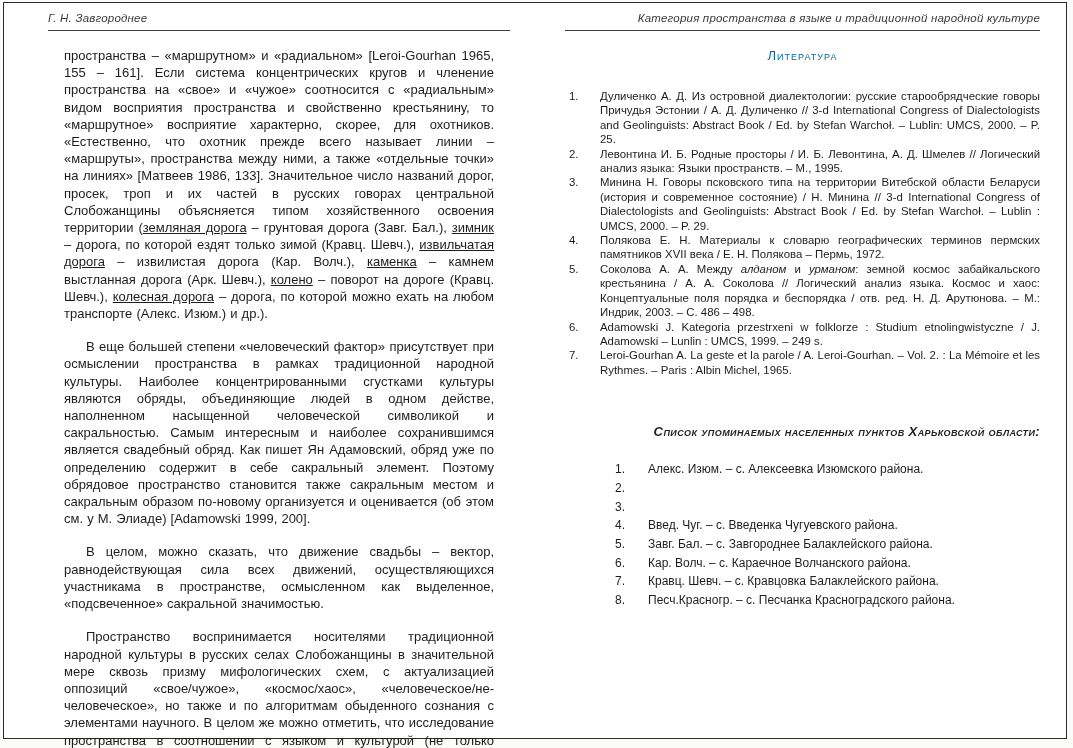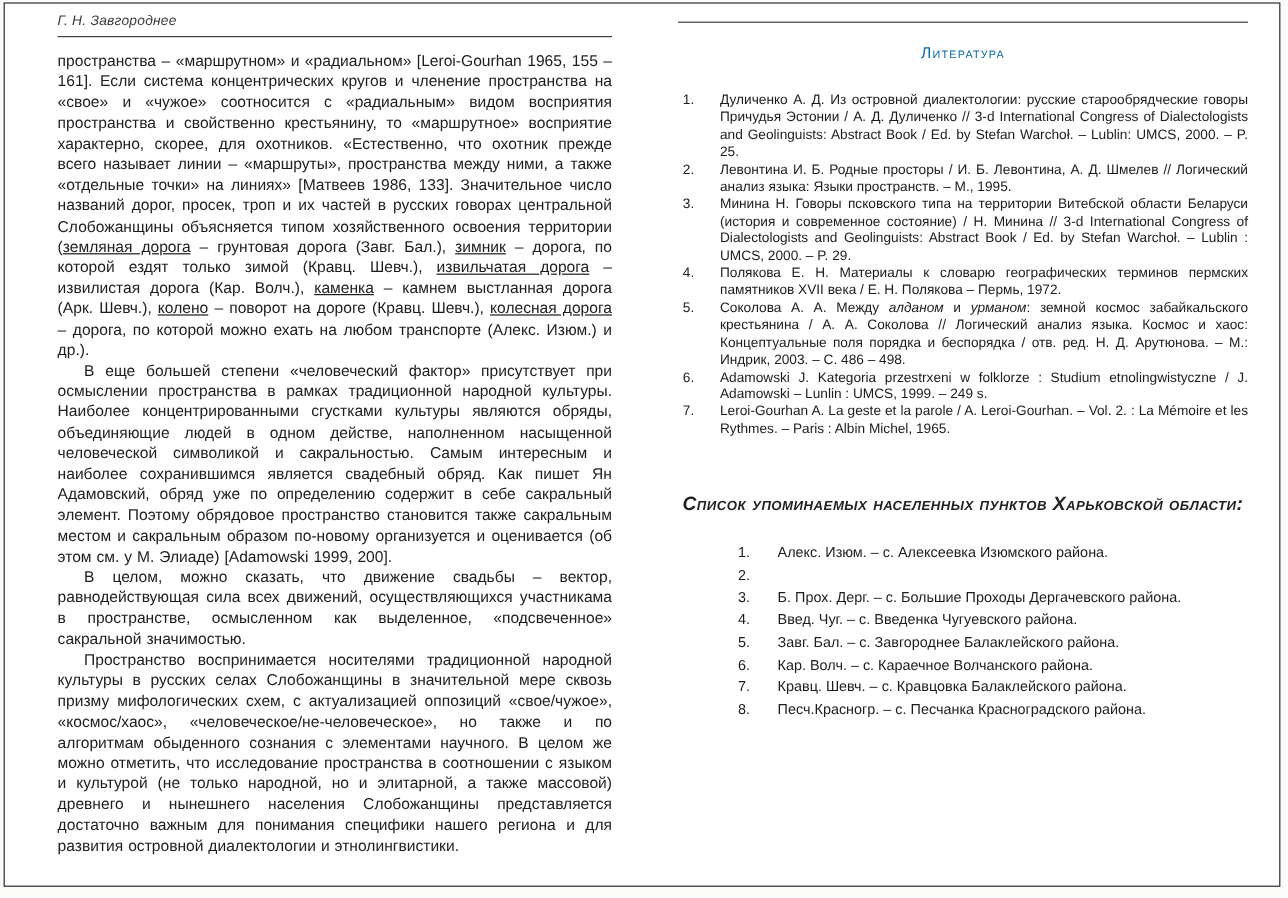--- a/index.html
+++ b/index.html
@@ -19,38 +19,38 @@
   .running-head{
     font-style:italic;font-size:11.5px;color:#3a3a3a;
     white-space:nowrap;letter-spacing:.2px;
   }
   .running-head.rh-right{text-align:right;}
   .head-rule{border:none;border-top:1.4px solid #3f3f3f;margin:6px 0 0 0;}
   
   .body-text{margin-top:11px;}
   .para{
     text-align:justify;font-size:13px;line-height:17.2px;
-    word-spacing:.5px;margin:0;
+    word-spacing:.5px;margin:16px;
   }
   .para.indent{text-indent:22px;}
   .u{text-decoration:underline;}
   .it{font-style:italic;}
   
   .lit-heading{
     margin:17px 0 0 0;text-align:center;font-weight:normal;
     font-variant:small-caps;font-size:13px;letter-spacing:1px;color:#0369a1;
   }
   .refs{margin-top:26px;}
   .ref{display:flex;font-size:11.4px;line-height:14.4px;margin:0;}
   .ref-num{flex:none;width:35px;box-sizing:border-box;padding-left:4px;}
   .ref-text{flex:1;text-align:justify;}
   .settlements-heading{
-    margin:47px 0 0 0;text-align:center;
+    margin:47px 0 0 0;text-align:right;
     font-weight:bold;font-style:italic;font-variant:small-caps;
-    font-size:16px;letter-spacing:.4px;color:#222;
+    font-size:13px;letter-spacing:.4px;color:#222;
   }
   .settle-list{margin-top:21px;margin-left:50px;}
   .settle{display:flex;font-size:12px;line-height:18.7px;}
   .settle-num{flex:none;width:33px;}
   .page-number{
     position:absolute;top:746px;font-size:12px;color:#222;
   }
   .pn-left{left:48px;}
   .pn-right{left:565px;width:456px;text-align:right;}
 </style>
@@ -64,20 +64,21 @@
   <hr class="head-rule">
   <div class="body-text" id="left-body">
       <p class="para"><span>пространства – «маршрутном» и «радиальном» [Leroi-Gourhan 1965, 155 – 161]. Если система концентрических кругов и членение пространства на «свое» и «чужое» соотносится с «радиальным» видом восприятия пространства и свойственно крестьянину, то «маршрутное» восприятие характерно, скорее, для охотников. «Естественно, что охотник прежде всего называет линии – «маршруты», пространства между ними, а также «отдельные точки» на линиях» [Матвеев 1986, 133]. Значительное число названий дорог, просек, троп и их частей в русских говорах центральной Слобожанщины объясняется типом хозяйственного освоения территории (</span><span class="u">земляная дорога</span><span> – грунтовая дорога (Завг. Бал.), </span><span class="u">зимник</span><span> – дорога, по которой ездят только зимой (Кравц. Шевч.), </span><span class="u">извильчатая дорога</span><span> – извилистая дорога (Кар. Волч.), </span><span class="u">каменка</span><span> – камнем выстланная дорога (Арк. Шевч.), </span><span class="u">колено</span><span> – поворот на дороге (Кравц. Шевч.), </span><span class="u">колесная дорога</span><span> – дорога, по которой можно ехать на любом транспорте (Алекс. Изюм.) и др.).</span></p>
       <p class="para indent"><span>В еще большей степени «человеческий фактор» присутствует при осмыслении пространства в рамках традиционной народной культуры. Наиболее концентрированными сгустками культуры являются обряды, объединяющие людей в одном действе, наполненном насыщенной человеческой символикой и сакральностью. Самым интересным и наиболее сохранившимся является свадебный обряд. Как пишет Ян Адамовский, обряд уже по определению содержит в себе сакральный элемент. Поэтому обрядовое пространство становится также сакральным местом и сакральным образом по-новому организуется и оценивается (об этом см. у М. Элиаде) [Adamowski 1999, 200].</span></p>
       <p class="para indent"><span>В целом, можно сказать, что движение свадьбы – вектор, равнодействующая сила всех движений, осуществляющихся участникама в пространстве, осмысленном как выделенное, «подсвеченное» сакральной значимостью.</span></p>
       <p class="para indent"><span>Пространство воспринимается носителями традиционной народной культуры в русских селах Слобожанщины в значительной мере сквозь призму мифологических схем, с актуализацией оппозиций «свое/чужое», «космос/хаос», «человеческое/не-человеческое», но также и по алгоритмам обыденного сознания с элементами научного. В целом же можно отметить, что исследование пространства в соотношении с языком и культурой (не только народной, но и элитарной, а также массовой) древнего и нынешнего населения Слобожанщины представляется достаточно важным для понимания специфики нашего региона и для развития островной диалектологии и этнолингвистики.</span></p>
     </div>
 </div>
 
 <div class="page page-right">
+  <div class="running-head rh-right">Категория пространства в языке и традиционной народной культуре</div>
   <hr class="head-rule">
   <h3 class="lit-heading">Литература</h3>
   <div class="refs" id="references">
       <div class="ref">
         <span class="ref-num">1.</span>
         <div class="ref-text"><span>Дуличенко А. Д. Из островной диалектологии: русские старообрядческие говоры Причудья Эстонии / А. Д. Дуличенко // 3-d International Congress of Dialectologists and Geolinguists: Abstract Book / Ed. by Stefan Warchoł. – Lublin: UMCS, 2000. – P. 25.</span></div>
       </div>
       <div class="ref">
         <span class="ref-num">2.</span>
         <div class="ref-text"><span>Левонтина И. Б. Родные просторы / И. Б. Левонтина, А. Д. Шмелев // Логический анализ языка: Языки пространств. – М., 1995.</span></div>
@@ -107,21 +108,20 @@
   <div class="settle-list" id="settlements">
       <div class="settle">
         <span class="settle-num">1.</span>
         <span>Алекс. Изюм. – с. Алексеевка Изюмского района.</span>
       </div>
       <div class="settle">
         <span class="settle-num">2.</span>
       </div>
       <div class="settle">
         <span class="settle-num">3.</span>
-        <span>Б. Прох. Дерг. – с. Большие Проходы Дергачевского района.</span>
       </div>
       <div class="settle">
         <span class="settle-num">4.</span>
         <span>Введ. Чуг. – с. Введенка Чугуевского района.</span>
       </div>
       <div class="settle">
         <span class="settle-num">5.</span>
         <span>Завг. Бал. – с. Завгороднее Балаклейского района.</span>
       </div>
       <div class="settle">

